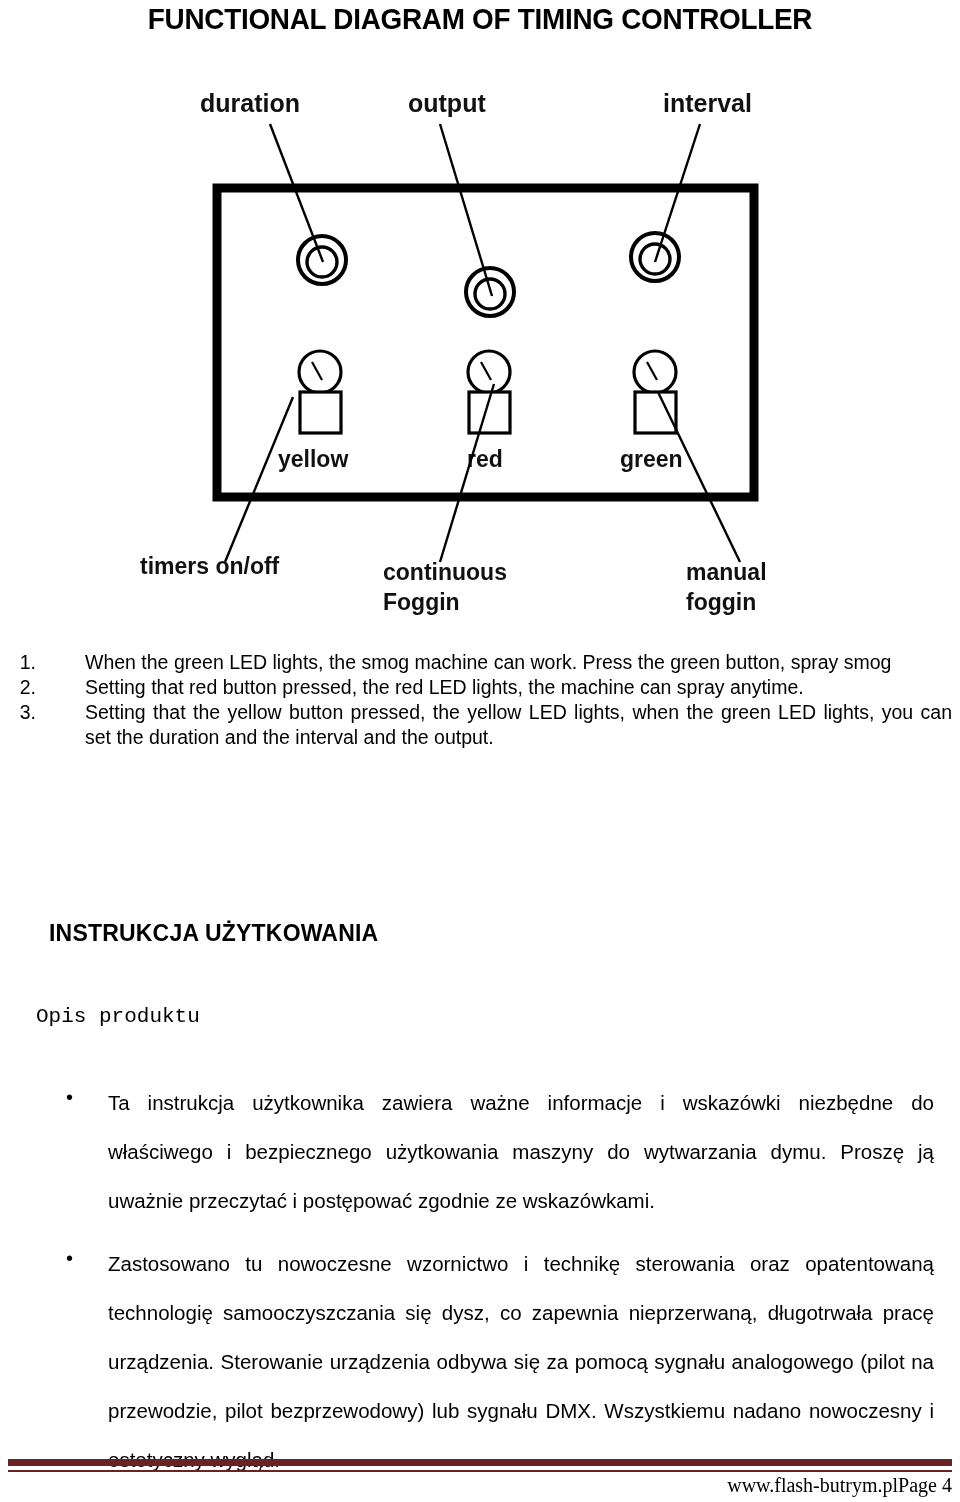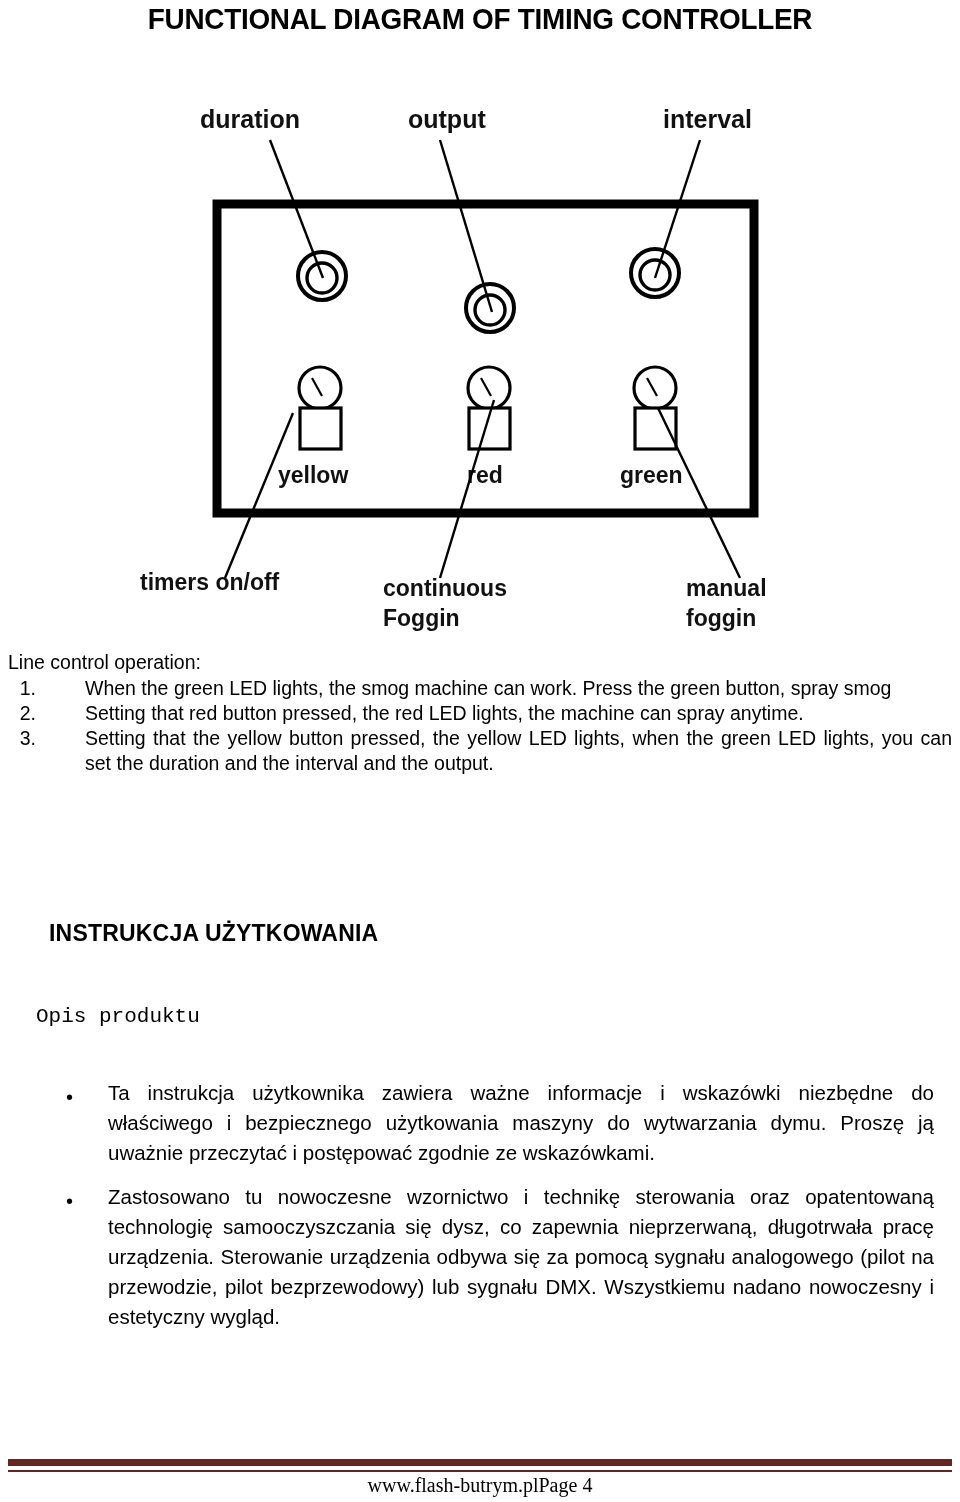--- a/index.html
+++ b/index.html
@@ -29,21 +29,21 @@
     font-size: 30px;
     letter-spacing: -0.3px;
     transform: scaleX(0.93);
     transform-origin: center top;
     white-space: nowrap;
   }
 
   
   .diagram {
     position: absolute;
-    top: 78px;
+    top: 62px;
     left: 0;
     width: 878px;
     height: 560px;
   }
   .diagram svg { display: block; }
 
   .dlabel {
     font-family: "Liberation Sans", sans-serif;
     font-weight: bold;
     font-size: 25px;
@@ -149,21 +149,21 @@
   .pl-dot {
     width: 46px;
     min-width: 46px;
     font-size: 20px;
     line-height: 39px;
     padding-left: 4px;
     box-sizing: border-box;
   }
   .pl-para {
     flex: 1;
-    line-height: 30px;
+    line-height: 49px;
     text-align: justify;
     text-align-last: left;
   }
 
   
   .footer-rule-thick {
     position: absolute;
     left: 8px;
     top: 1459px;
     width: 944px;
@@ -177,21 +177,21 @@
     width: 944px;
     height: 2px;
     background: #6b2222;
   }
   .footer-bar {
     position: absolute;
     left: 8px;
     top: 1474px;
     width: 944px;
     display: flex;
-    justify-content: center;
+    justify-content: flex-end;
     font-family: "Liberation Serif", serif;
     font-size: 20px;
     color: #000;
   }
 </style>
 </head>
 <body>
 
 <div class="page-title">FUNCTIONAL DIAGRAM OF TIMING CONTROLLER</div>
 
@@ -253,21 +253,20 @@
 
     <text class="dlabel-small" x="383" y="518">continuous</text>
     <text class="dlabel-small" x="383" y="548">Foggin</text>
 
     <text class="dlabel-small" x="686" y="518">manual</text>
     <text class="dlabel-small" x="686" y="548">foggin</text>
   </svg>
 </div>
 
 <div class="en-block">
-  <p class="en-lead">Line control operation:</p>
   <ol class="en-list">
     <li class="en-item">
       <span class="en-num">1.</span>
       <span class="en-text">When the green LED lights, the smog machine can work. Press the green button, spray smog</span>
     </li>
     <li class="en-item">
       <span class="en-num">2.</span>
       <span class="en-text nojust">Setting that red button pressed, the red LED lights, the machine can spray anytime.</span>
     </li>
     <li class="en-item">

